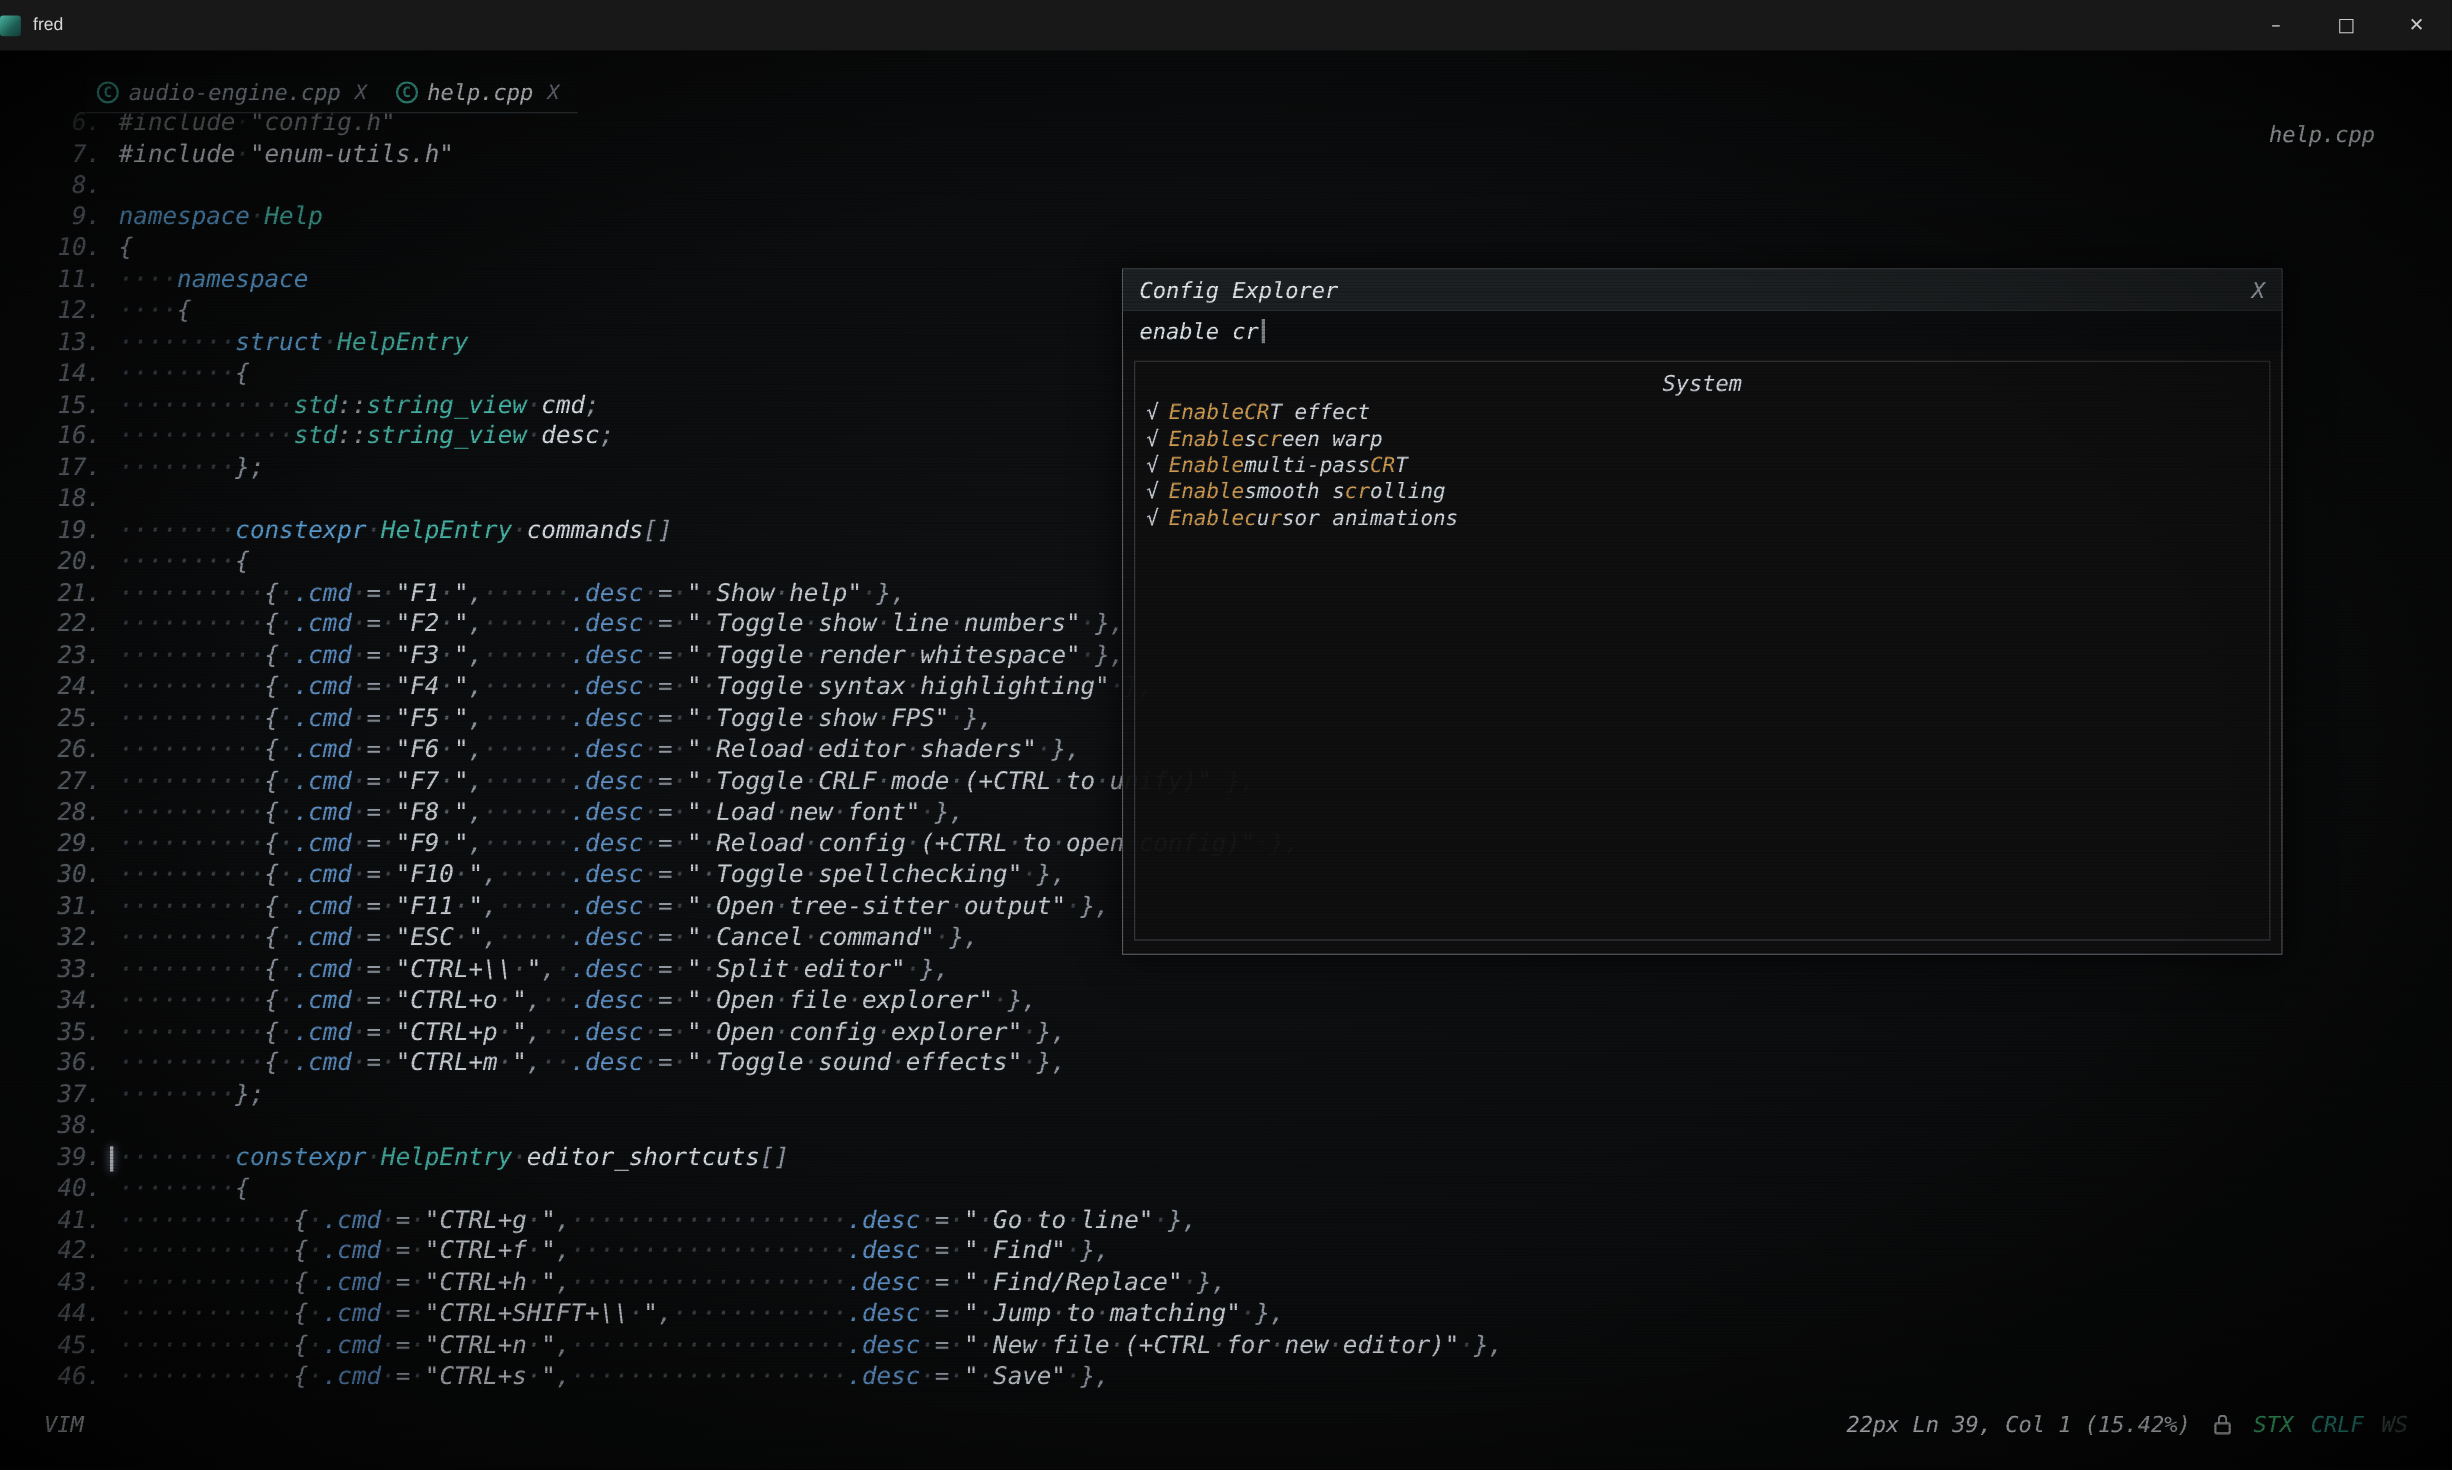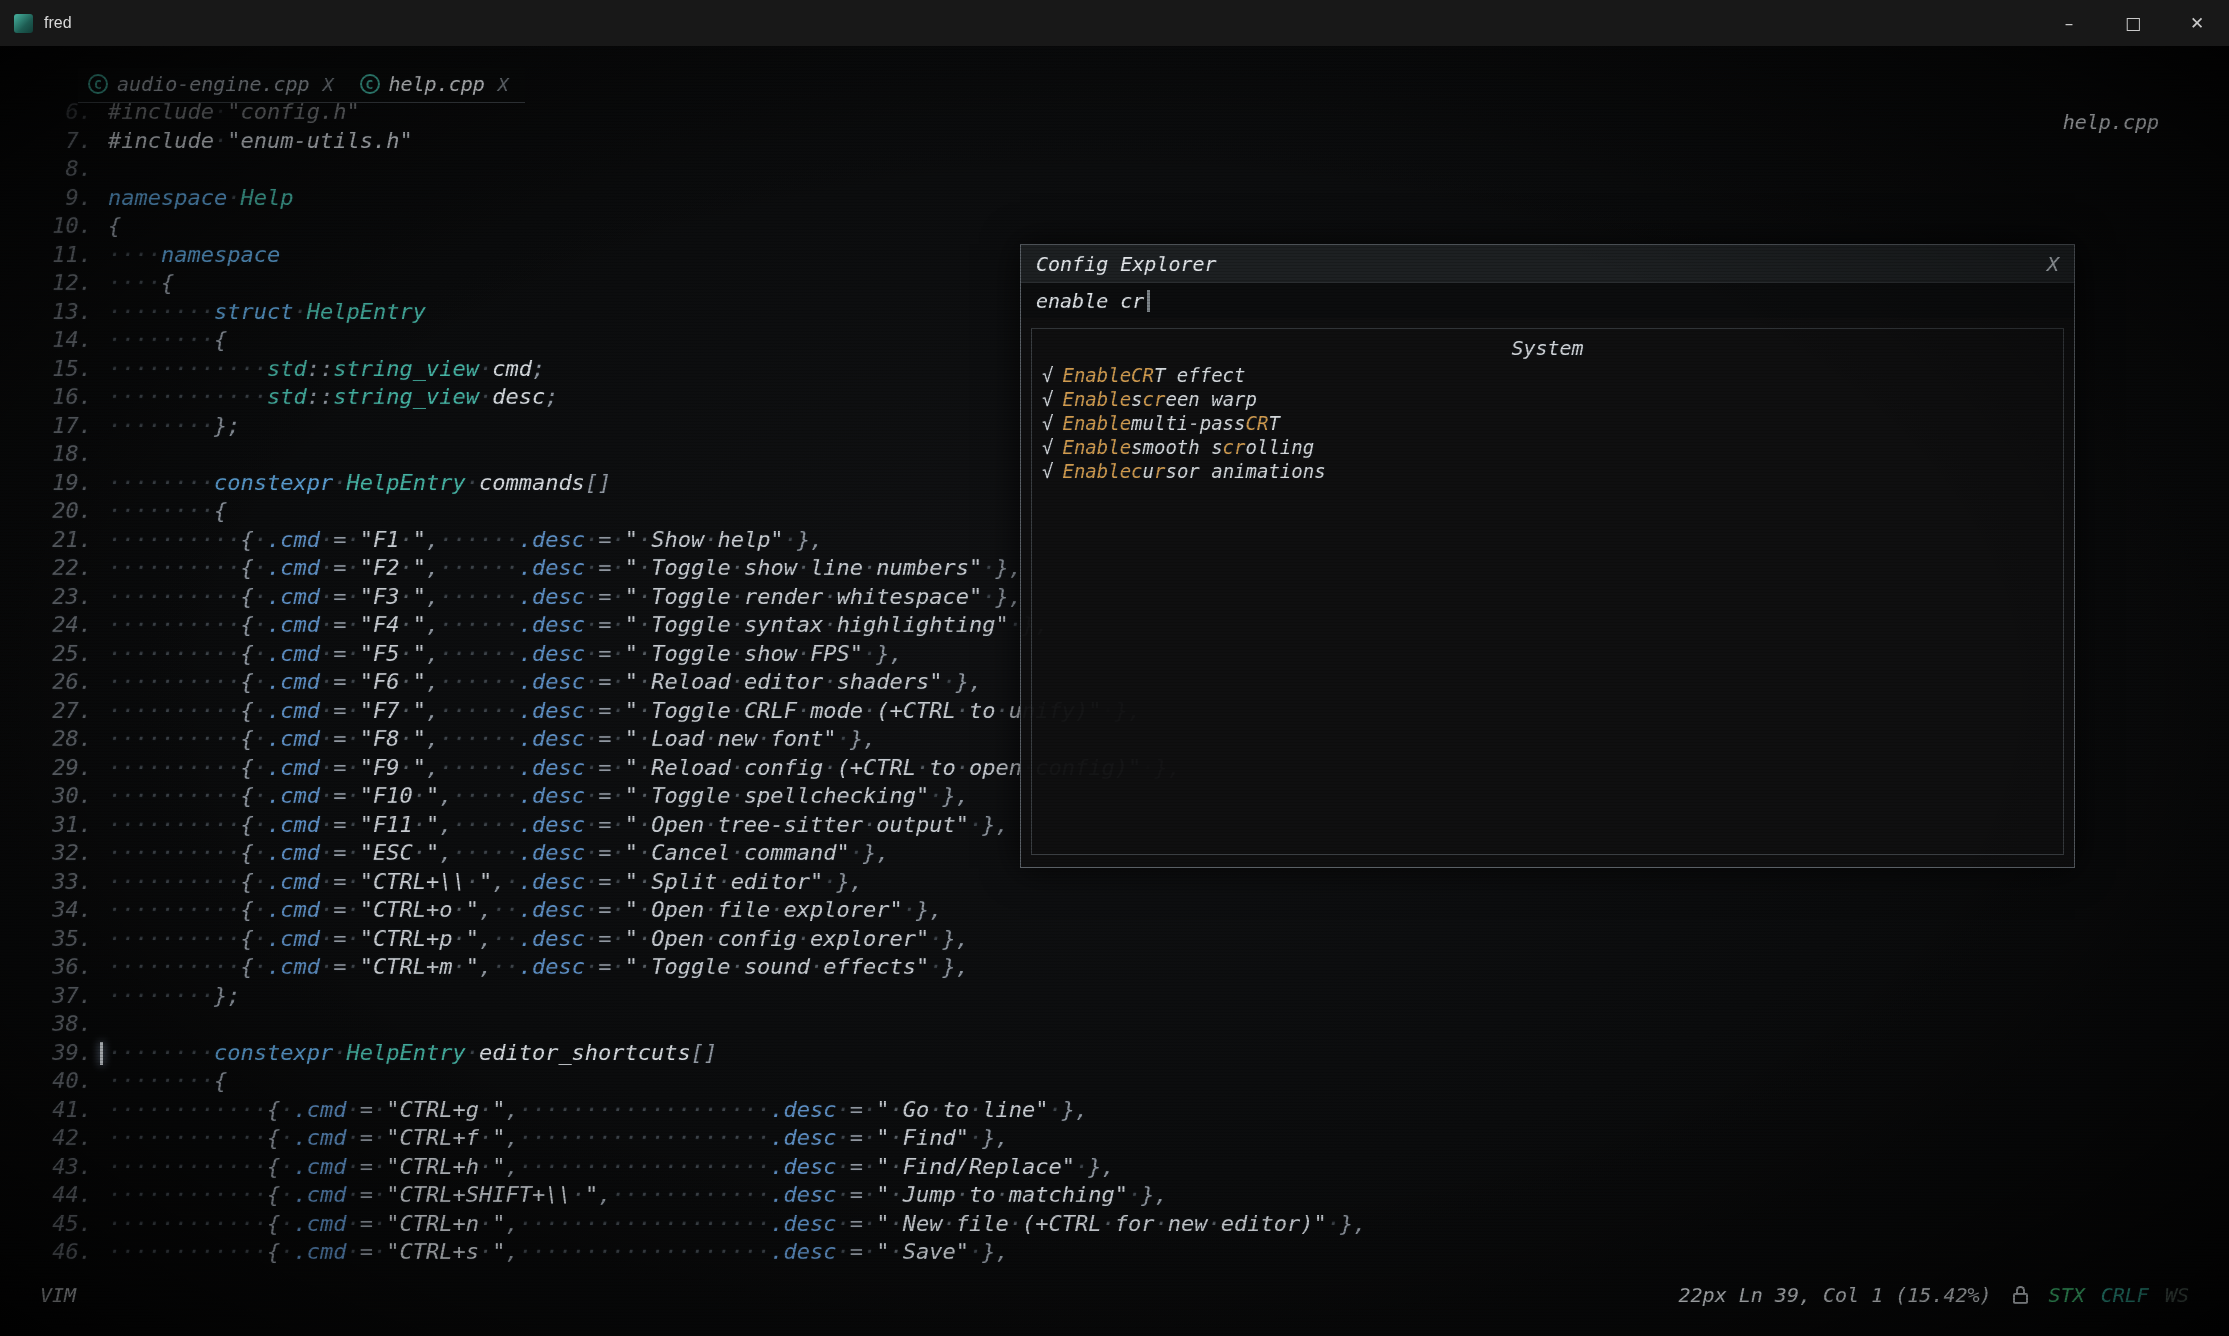--- a/index.html
+++ b/index.html
@@ -1,21 +1,21 @@
 <!DOCTYPE html>
 <html style="--c-accent_teal: #3fae9c; --c-keyword: #5b9fd3; --c-type: #45b3a3; --c-member: #5d8fc4; --c-string: #c7cbd0; --c-punct: #9097a0; --c-id: #d6dade; --c-directive: #c7cbd0; --c-ws_dot: #3d4349; --c-line_number: #64696f; --c-match: #cf9a4e; --c-cursor: #d8dde2;"><head>
 <meta charset="utf-8">
 <style>
   html,body{margin:0;padding:0;background:#000;}
   body{width:2229px;height:1336px;overflow:hidden;}
   .window{position:relative;width:2229px;height:1336px;background:#0a0a0a;overflow:hidden;
           font-family:"DejaVu Sans Mono",monospace;}
 
   
-  .titlebar{height:46px;background:#181818;display:flex;align-items:center;padding-left:14px;
+  .titlebar{height:46px;background:#181818;display:flex;align-items:center;
             font-family:"Liberation Sans","DejaVu Sans",sans-serif;font-size:16px;color:#d9d9d9;}
   .app-icon{width:19px;height:19px;border-radius:3px;margin-right:11px;
             background:linear-gradient(135deg,#48b3a0 0%,#1d5c52 60%,#123d37 100%);}
   .win-controls{margin-left:auto;display:flex;height:46px;}
   .win-btn{width:64px;height:46px;border:0;background:transparent;color:#c9c9c9;font-size:17px;
            display:grid;place-items:center;font-family:"DejaVu Sans",sans-serif;cursor:default;}
 
   
   .screen{position:absolute;top:46px;left:0;right:0;bottom:0;
           background:radial-gradient(ellipse at 50% 45%, #111214 0%, #0b0c0d 55%, #050505 100%);

